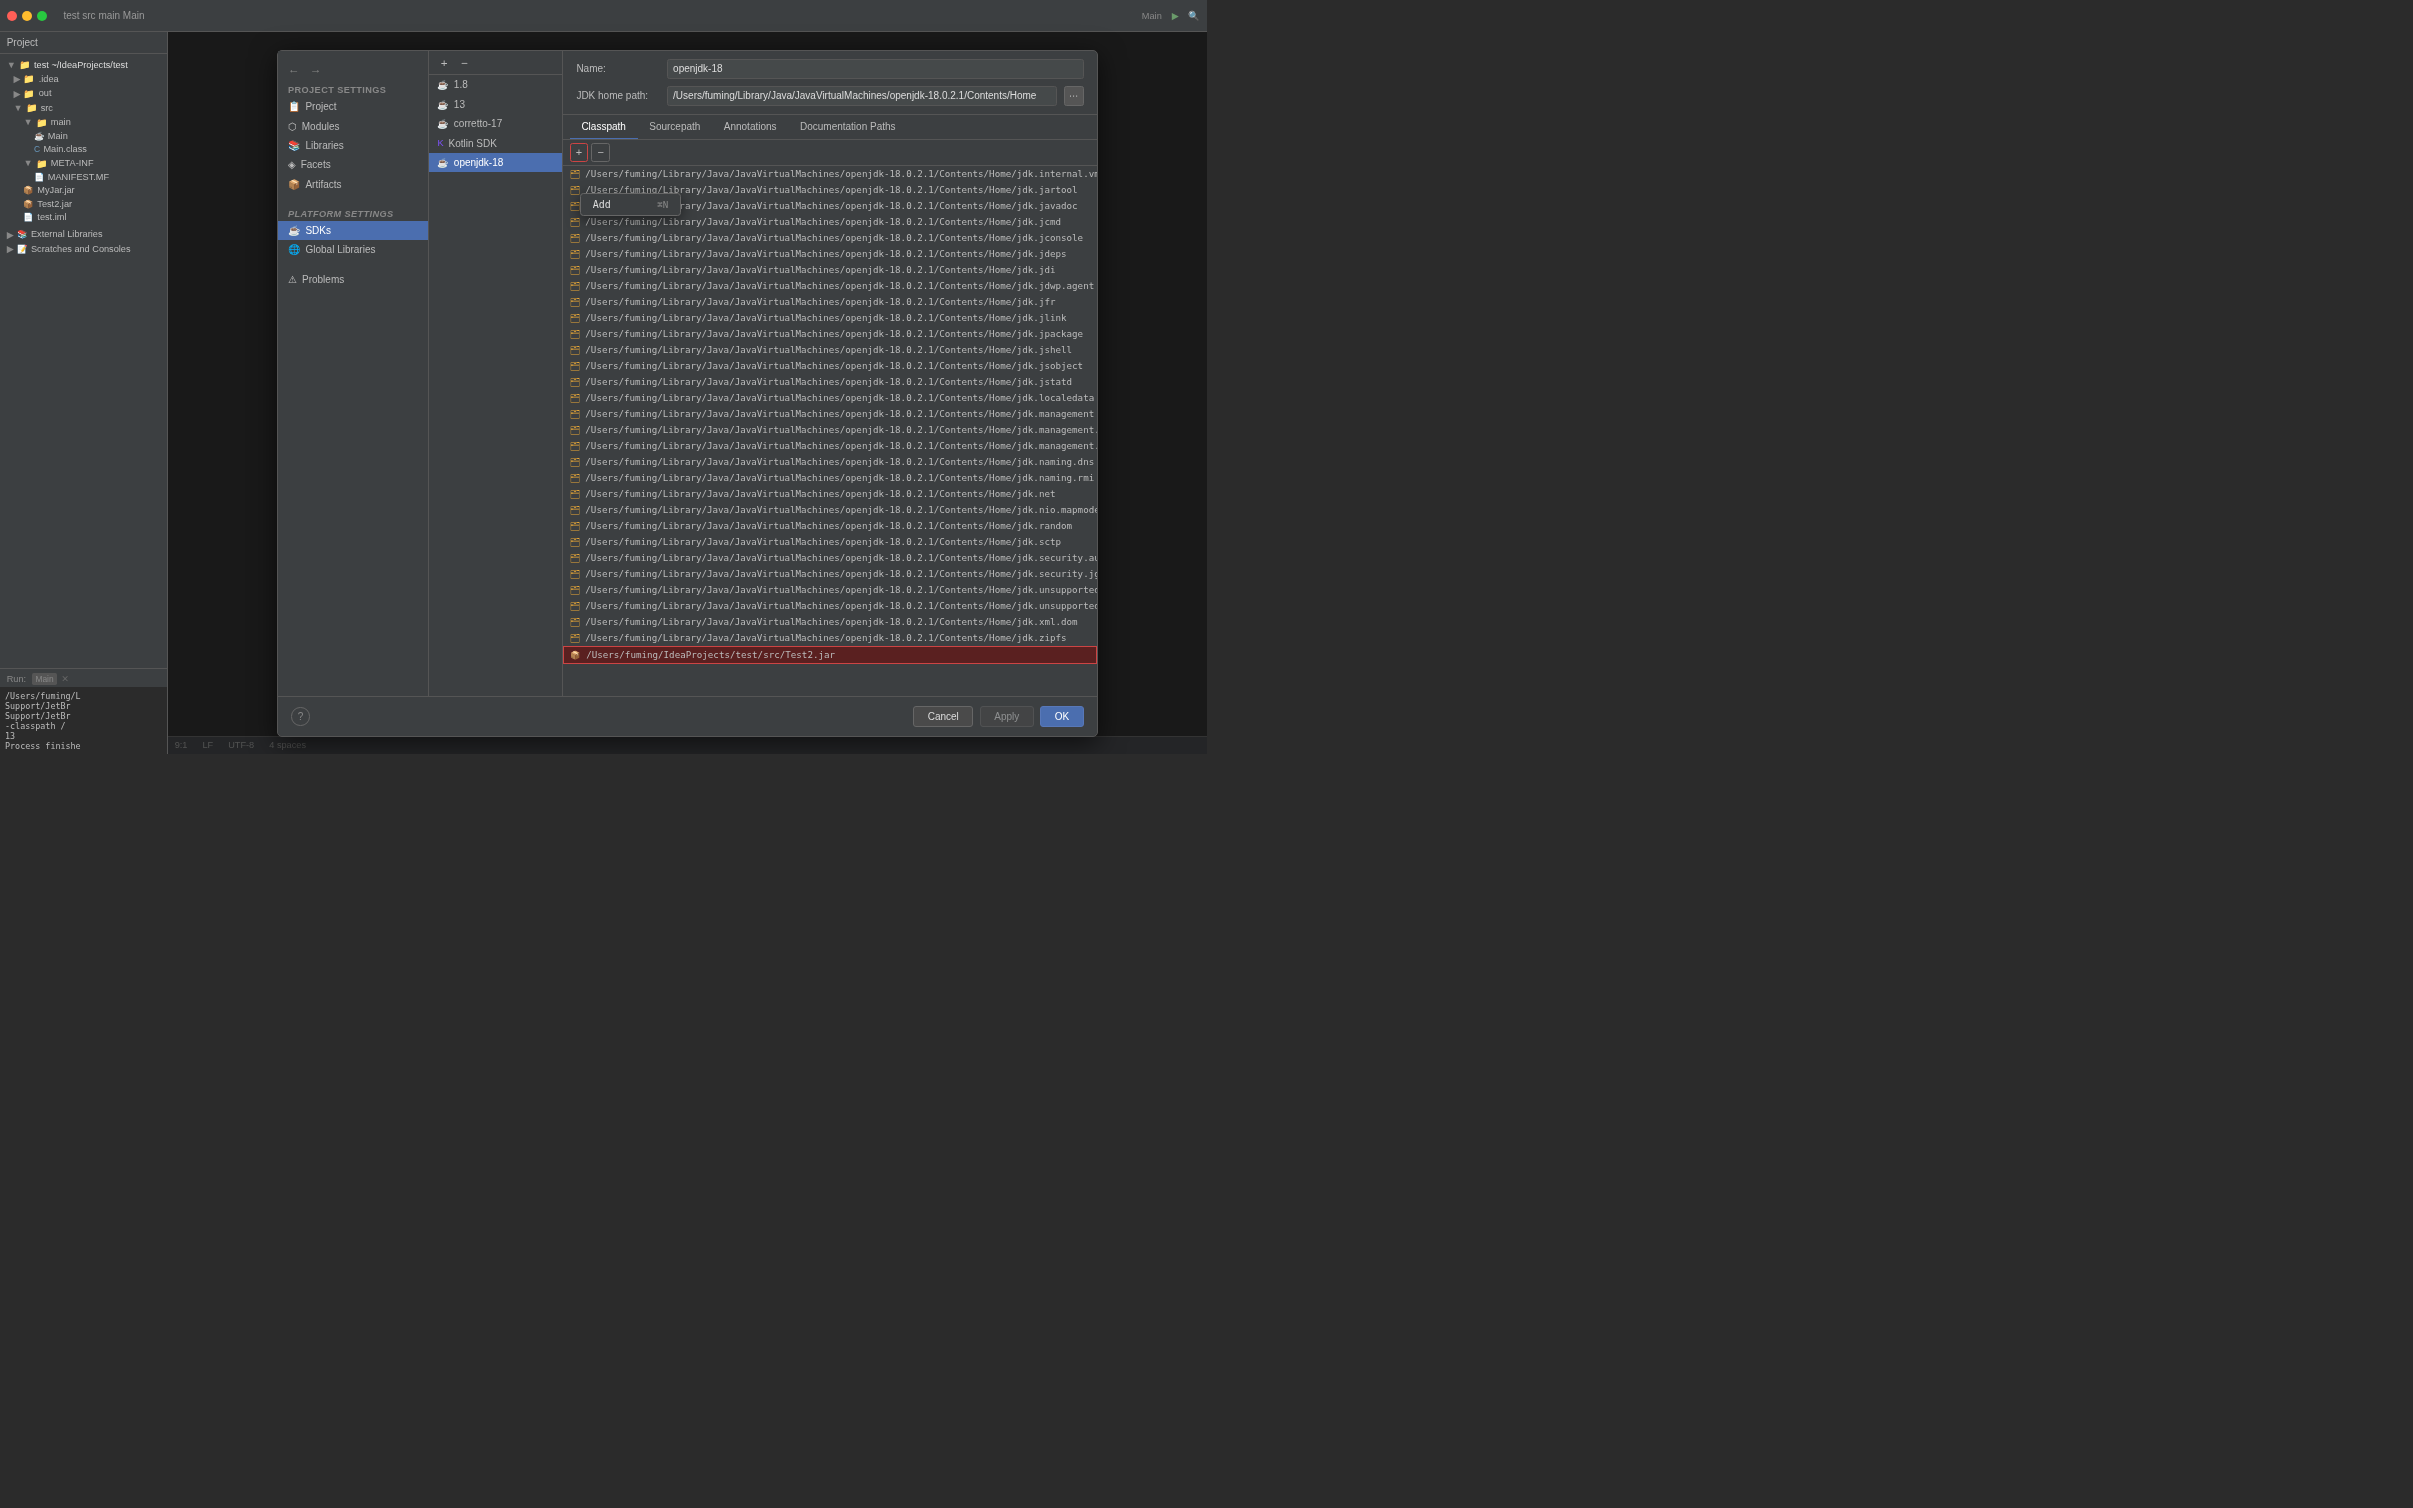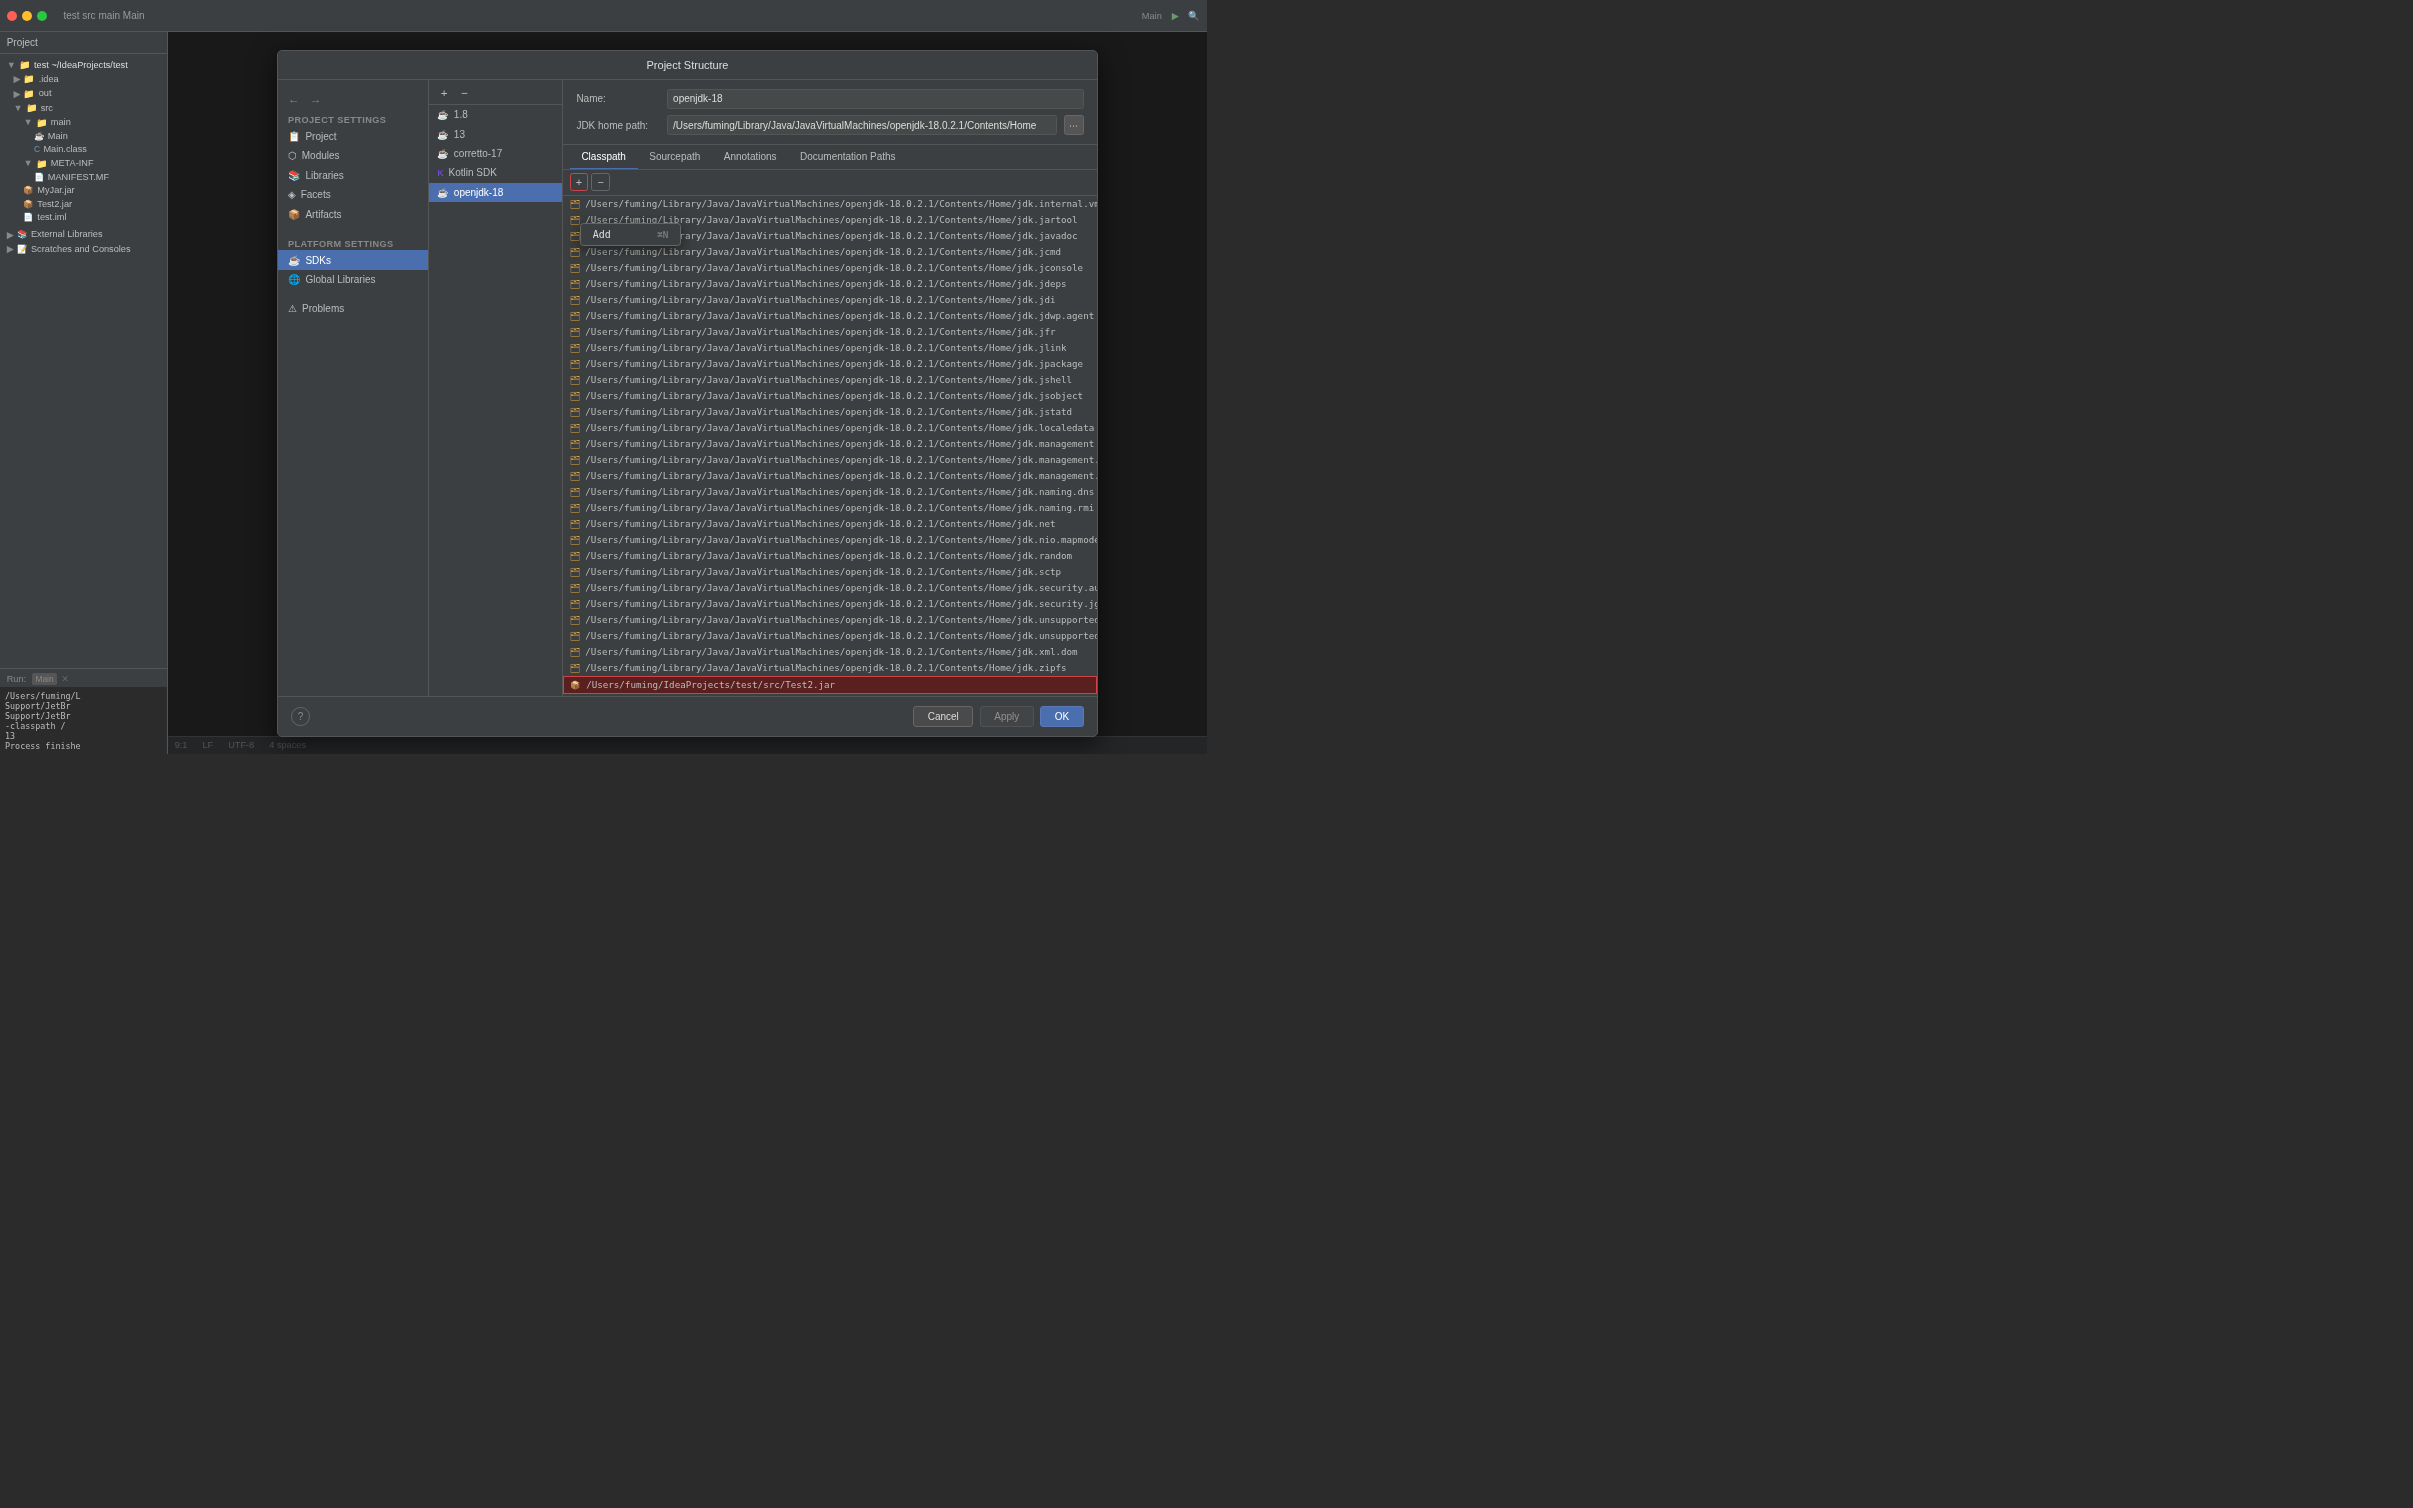--- a/index.html
+++ b/index.html
@@ -517,23 +517,20 @@
       <div></div>
       <div>Process finishe</div>
     </div>
   </div>
 
   <div style="flex:1;background:#2b2b2b;position:relative;">
 
     <div class="dialog-overlay">
       <div class="dialog">
 
-        <div class="dialog-titlebar">
-          <span class="dialog-title">Project Structure</span>
-        </div>
 
         <div class="dialog-body">
 
           <div class="dialog-left">
 
             <div class="nav-arrows">
               <button class="nav-arrow-btn">←</button>
               <button class="nav-arrow-btn">→</button>
             </div>
 
@@ -552,21 +549,21 @@
             </div>
             <div class="dialog-nav-item">
               <span>◈</span>
               <span>Facets</span>
             </div>
             <div class="dialog-nav-item">
               <span>📦</span>
               <span>Artifacts</span>
             </div>
 
-            <div class="dialog-section-label" style="margin-top:10px;">Platform Settings</div>
+            <div class="dialog-section-label" style="margin-top:10px;font-style:italic;">Platform Settings</div>
             <div class="dialog-nav-item selected">
               <span>☕</span>
               <span>SDKs</span>
             </div>
             <div class="dialog-nav-item">
               <span>🌐</span>
               <span>Global Libraries</span>
             </div>
 
             <div class="dialog-nav-item" style="margin-top:10px;">

